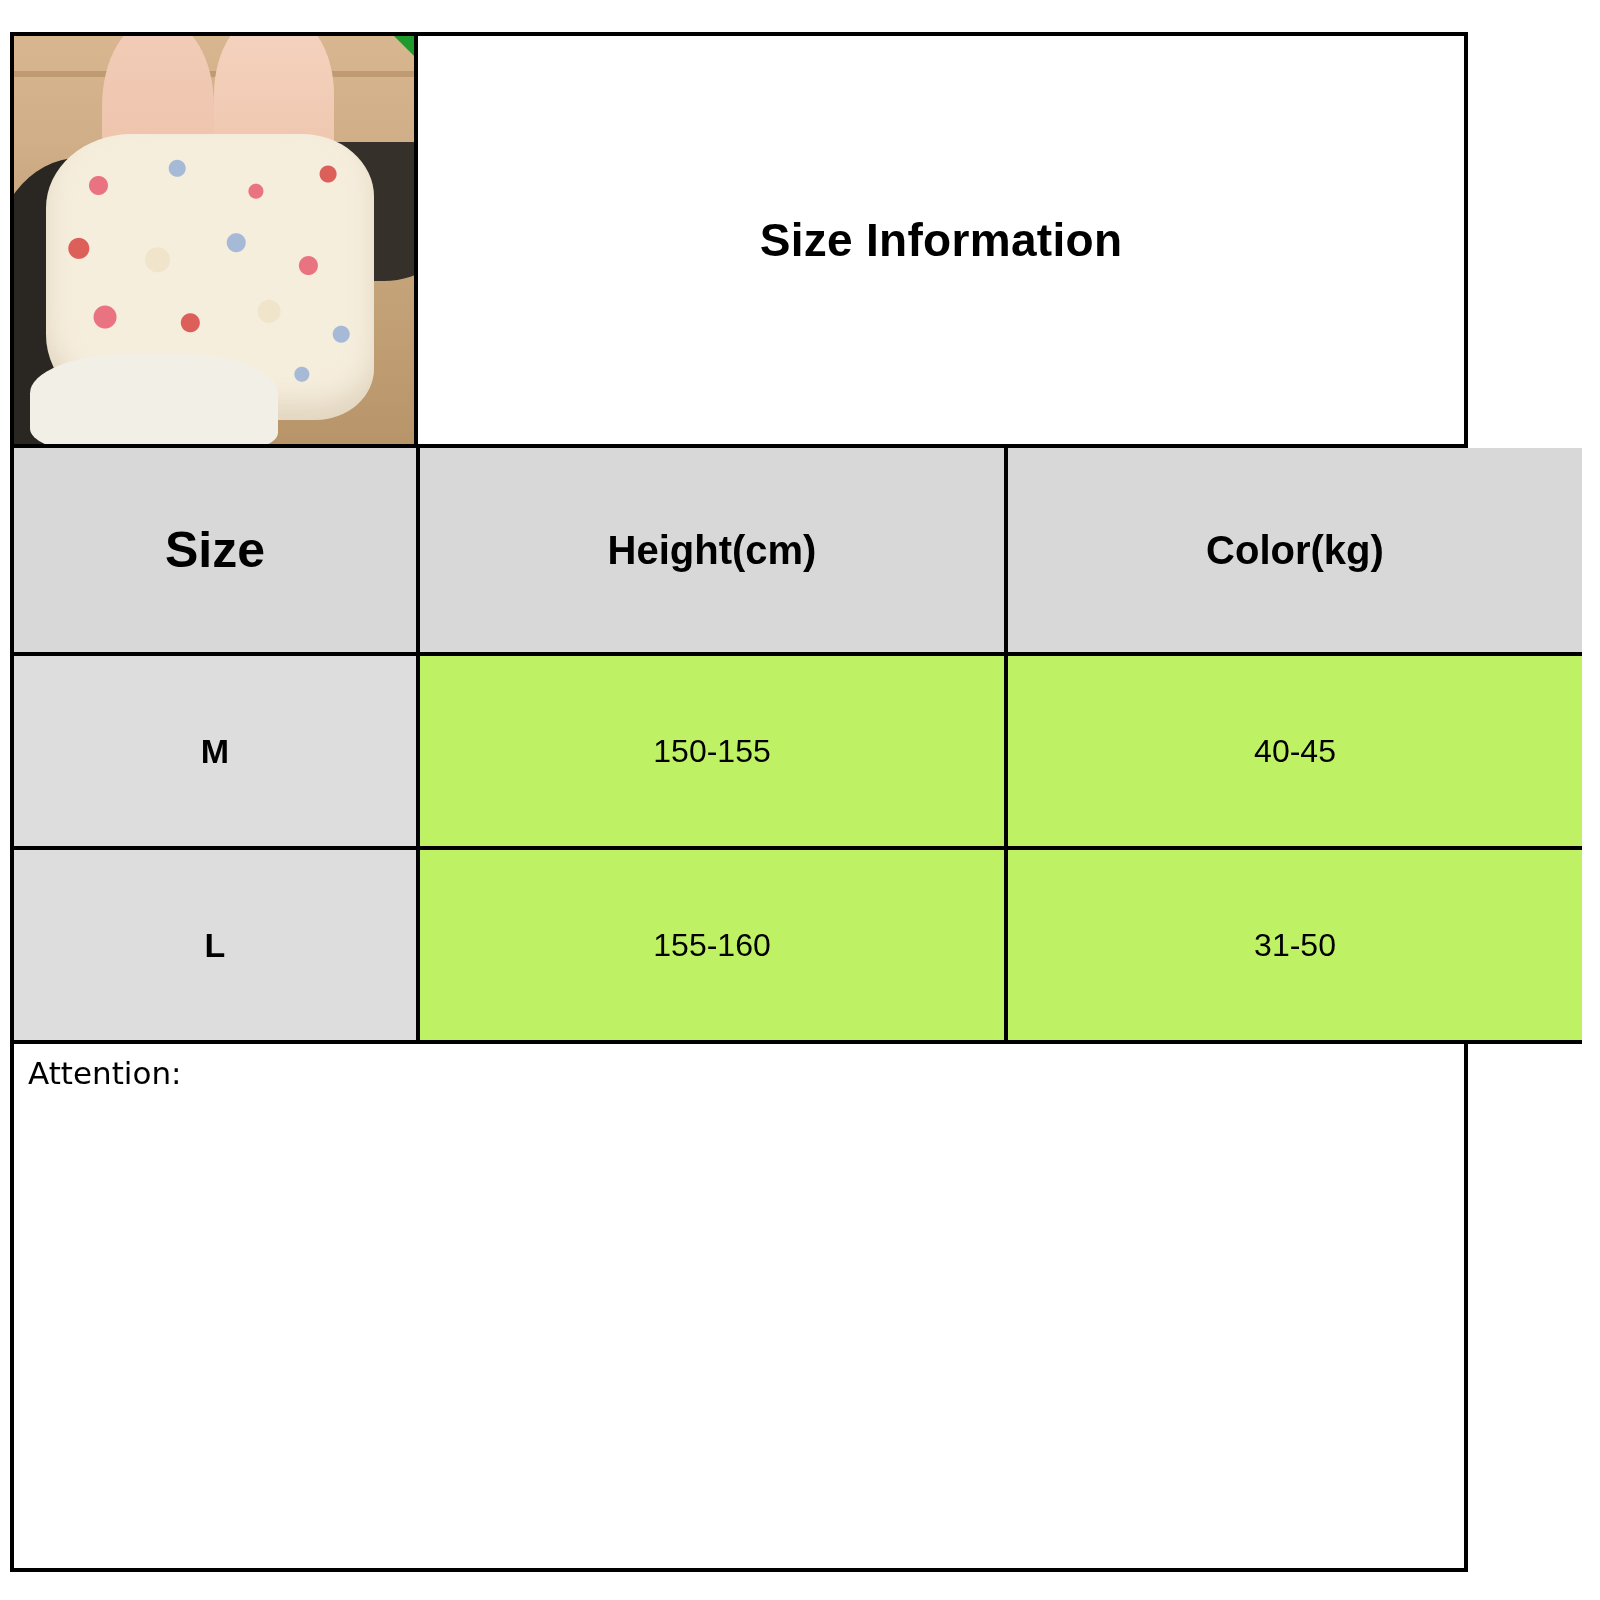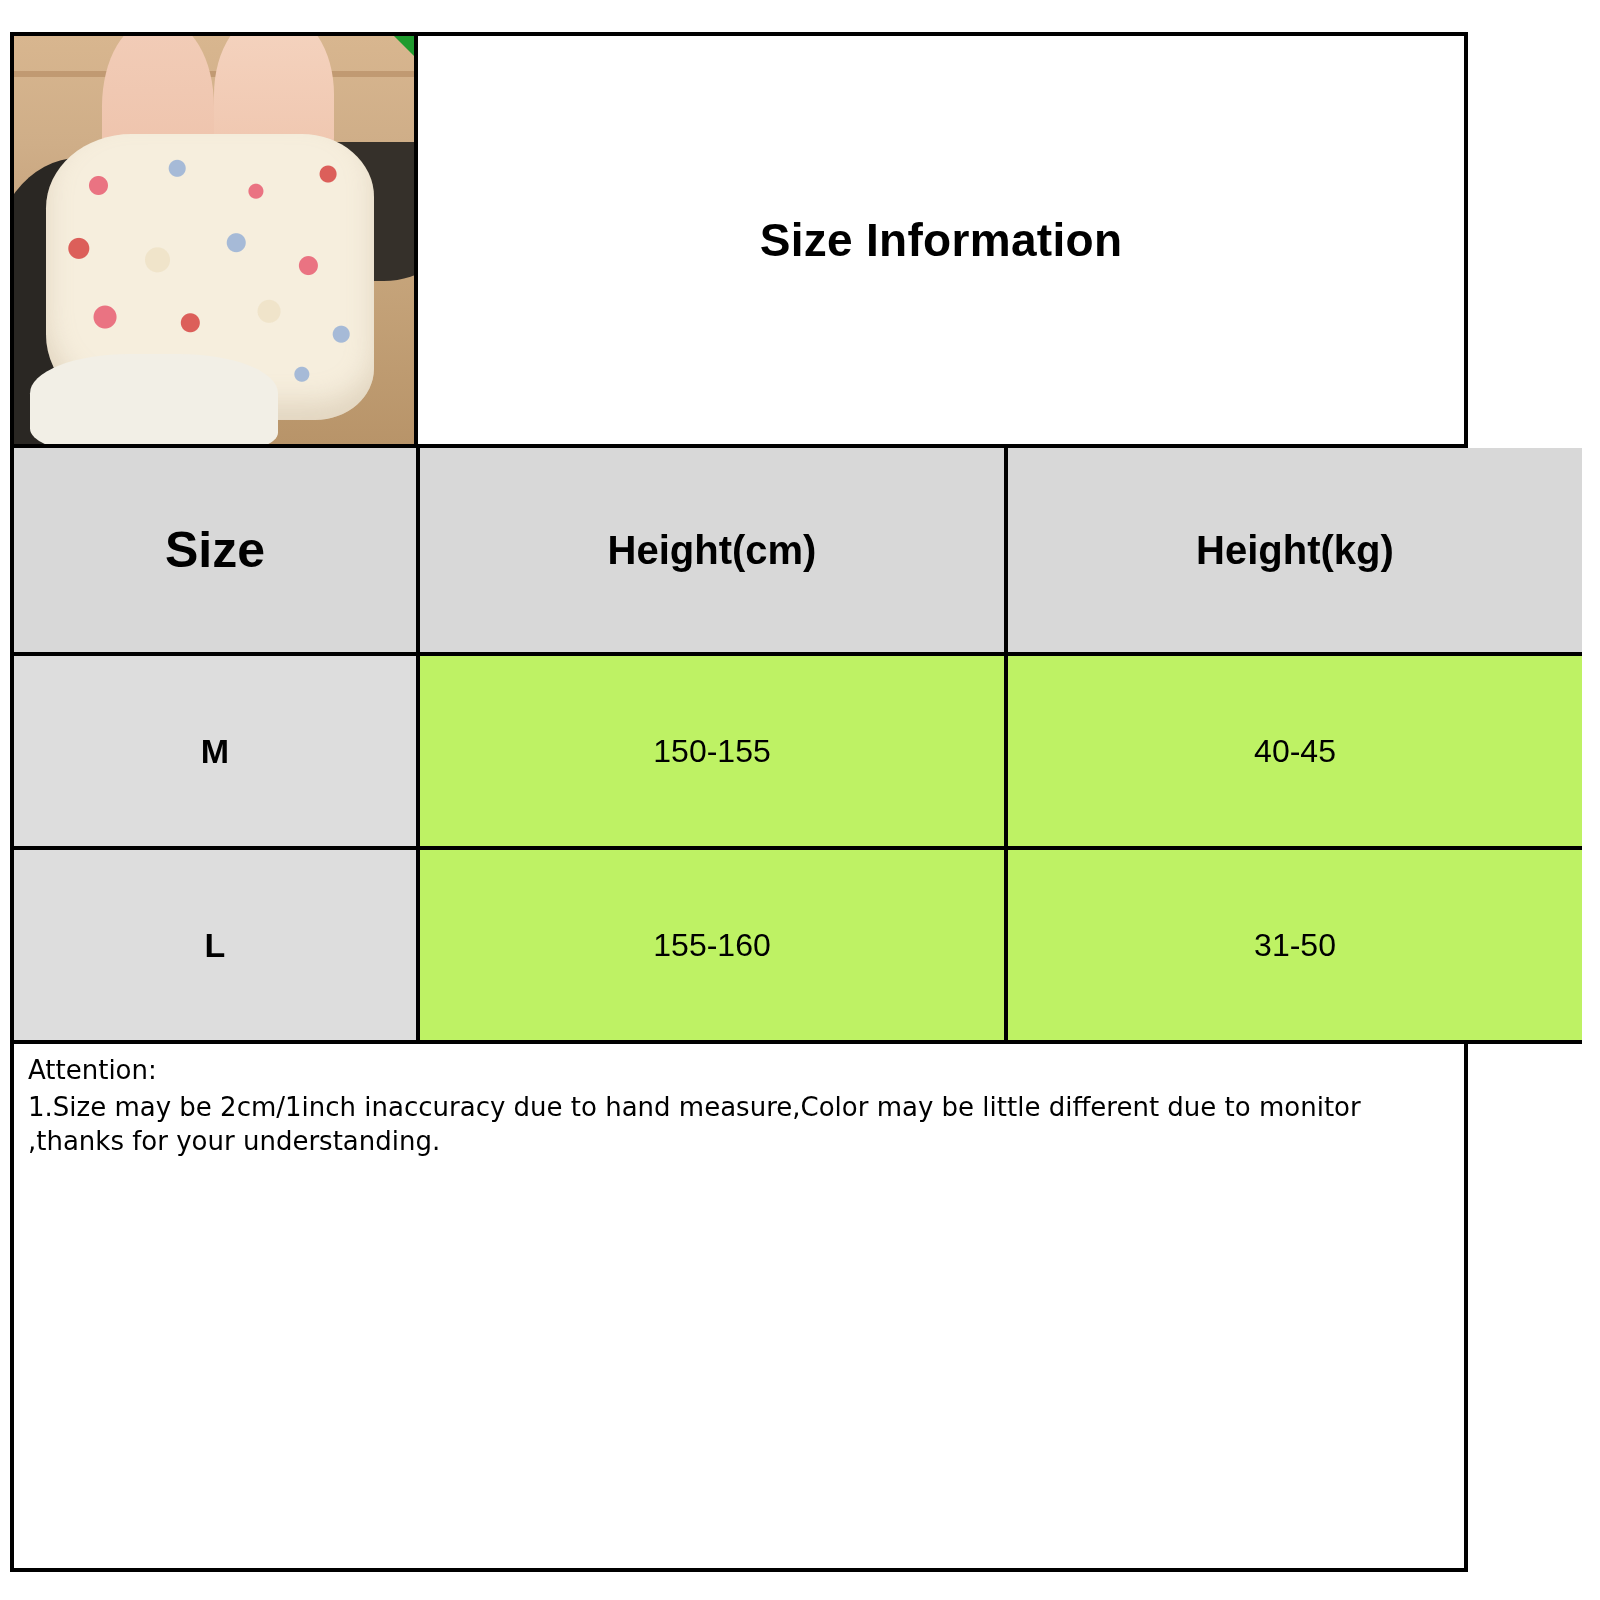--- a/index.html
+++ b/index.html
@@ -169,21 +169,21 @@
   }
   .cell-val { font-size: 32px; }
 
   
   .attention {
     padding: 10px 14px 0 14px;
     box-sizing: border-box;
   }
   .attention p {
     margin: 0 0 6px 0;
-    font-size: 26px;
+    font-size: 31px;
     line-height: 1.28;
     color: #000000;
     font-family: "DejaVu Sans", sans-serif;
   }
   .att-head { margin-bottom: 4px !important; }
 </style>
 </head>
 <body>
 
 <div class="sheet">
@@ -213,36 +213,35 @@
   <table class="tbl">
     <colgroup>
       <col class="c1">
         <col class="c2">
         <col class="c3">
     </colgroup>
     <tbody>
       <tr class="hdr-row">
         <th class="hdr-size">Size</th>
         <th class="hdr-other">Height(cm)</th>
-        <th class="hdr-other">Height(kg)</th>
+        <th class="hdr-other">Color(kg)</th>
       </tr>
 
       <tr class="body-row">
         <td class="cell-size">M</td>
         <td class="cell-val">150-155</td>
         <td class="cell-val">40-45</td>
       </tr>
 
       <tr class="body-row">
         <td class="cell-size">L</td>
         <td class="cell-val">155-160</td>
         <td class="cell-val">31-50</td>
       </tr>
 
     </tbody>
   </table>
 
   <div class="attention">
     <p class="att-head">Attention:</p>
-    <p>1.Size may be 2cm/1inch inaccuracy due to hand measure,Color may be little different due to monitor ,thanks for your understanding.</p>
   </div>
 
 </div>
 
 </body></html>

